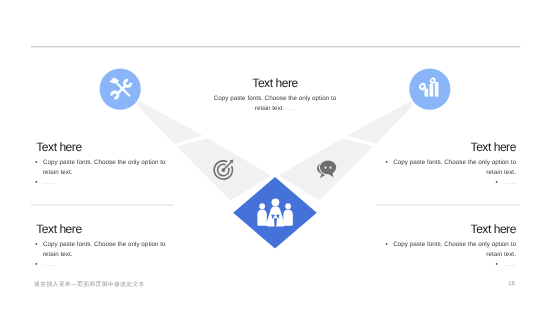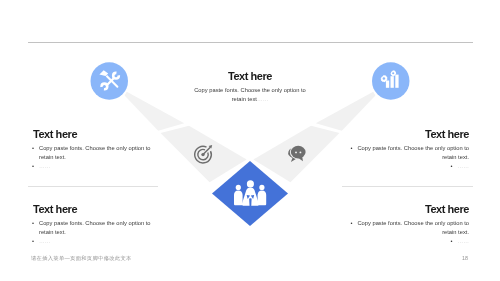--- a/index.html
+++ b/index.html
@@ -7,21 +7,21 @@
        font-family:"Liberation Sans",sans-serif;}
   .slide{position:relative;width:500px;height:281px;background:#fff;}
   svg.art{position:absolute;left:0;top:0;}
   .rule{position:absolute;height:1px;}
   .rule-top{left:27.7px;top:42px;width:445.2px;background:#c2c2c2;}
   .rule-l{left:28px;top:185.5px;width:130.4px;background:#e0e0e0;}
   .rule-r{left:342.4px;top:185.5px;width:130.4px;background:#e0e0e0;}
 
   .blk{position:absolute;width:118px;}
   .blk.right{width:119px;}
-  .ttl{font-size:11px;font-weight:700;color:#1b1b1b;letter-spacing:-0.45px;line-height:11px;}
+  .ttl{font-size:11px;font-weight:400;color:#1b1b1b;letter-spacing:-0.45px;line-height:11px;}
   .items{margin:0;padding:0;list-style:none;}
   .it{font-size:5.75px;color:#3a3a3a;line-height:9px;position:relative;padding-left:6px;}
   .it .dot{position:absolute;left:-1px;top:0;}
   .faded{color:#c4c4c4;}
 
   .blk.right{text-align:right;}
   .blk.right .it{padding-left:0;}
   .blk.right .it .dot{position:static;margin-right:5px;}
 
   .center{position:absolute;left:137px;top:71px;width:226px;text-align:center;}

